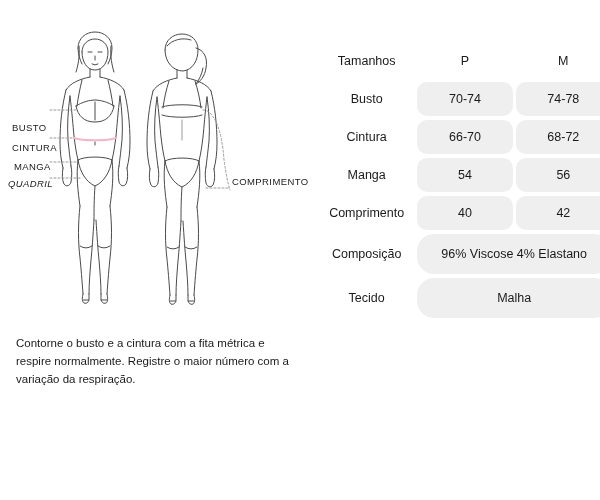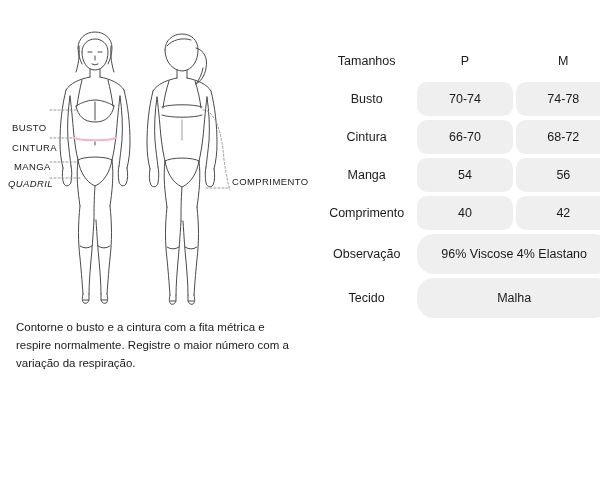--- a/index.html
+++ b/index.html
@@ -55,21 +55,21 @@
   .notes {
     position: absolute;
     left: 16px;
     top: 318px;
     width: 282px;
     font-size: 11.5px;
     line-height: 18px;
     color: #1a1a1a;
   }
   .notes p {
-    margin: 0 0 14px 0;
+    margin: 16px 0 14px 0;
   }
 
   
   .table-panel {
     position: absolute;
     left: 316px;
     top: 0;
     width: 300px;
     height: 492px;
   }
@@ -288,21 +288,21 @@
           <td class="rowhead">Manga</td>
           <td class="cell">54</td>
           <td class="cell">56</td>
         </tr>
         <tr>
           <td class="rowhead">Comprimento</td>
           <td class="cell">40</td>
           <td class="cell">42</td>
         </tr>
         <tr>
-          <td class="rowhead">Observação</td>
+          <td class="rowhead">Composição</td>
           <td class="cell-wide" colspan="2">96% Viscose 4% Elastano</td>
         </tr>
         <tr>
           <td class="rowhead">Tecido</td>
           <td class="cell-wide" colspan="2">Malha</td>
         </tr>
       </tbody>
     </table>
   </div>
 

